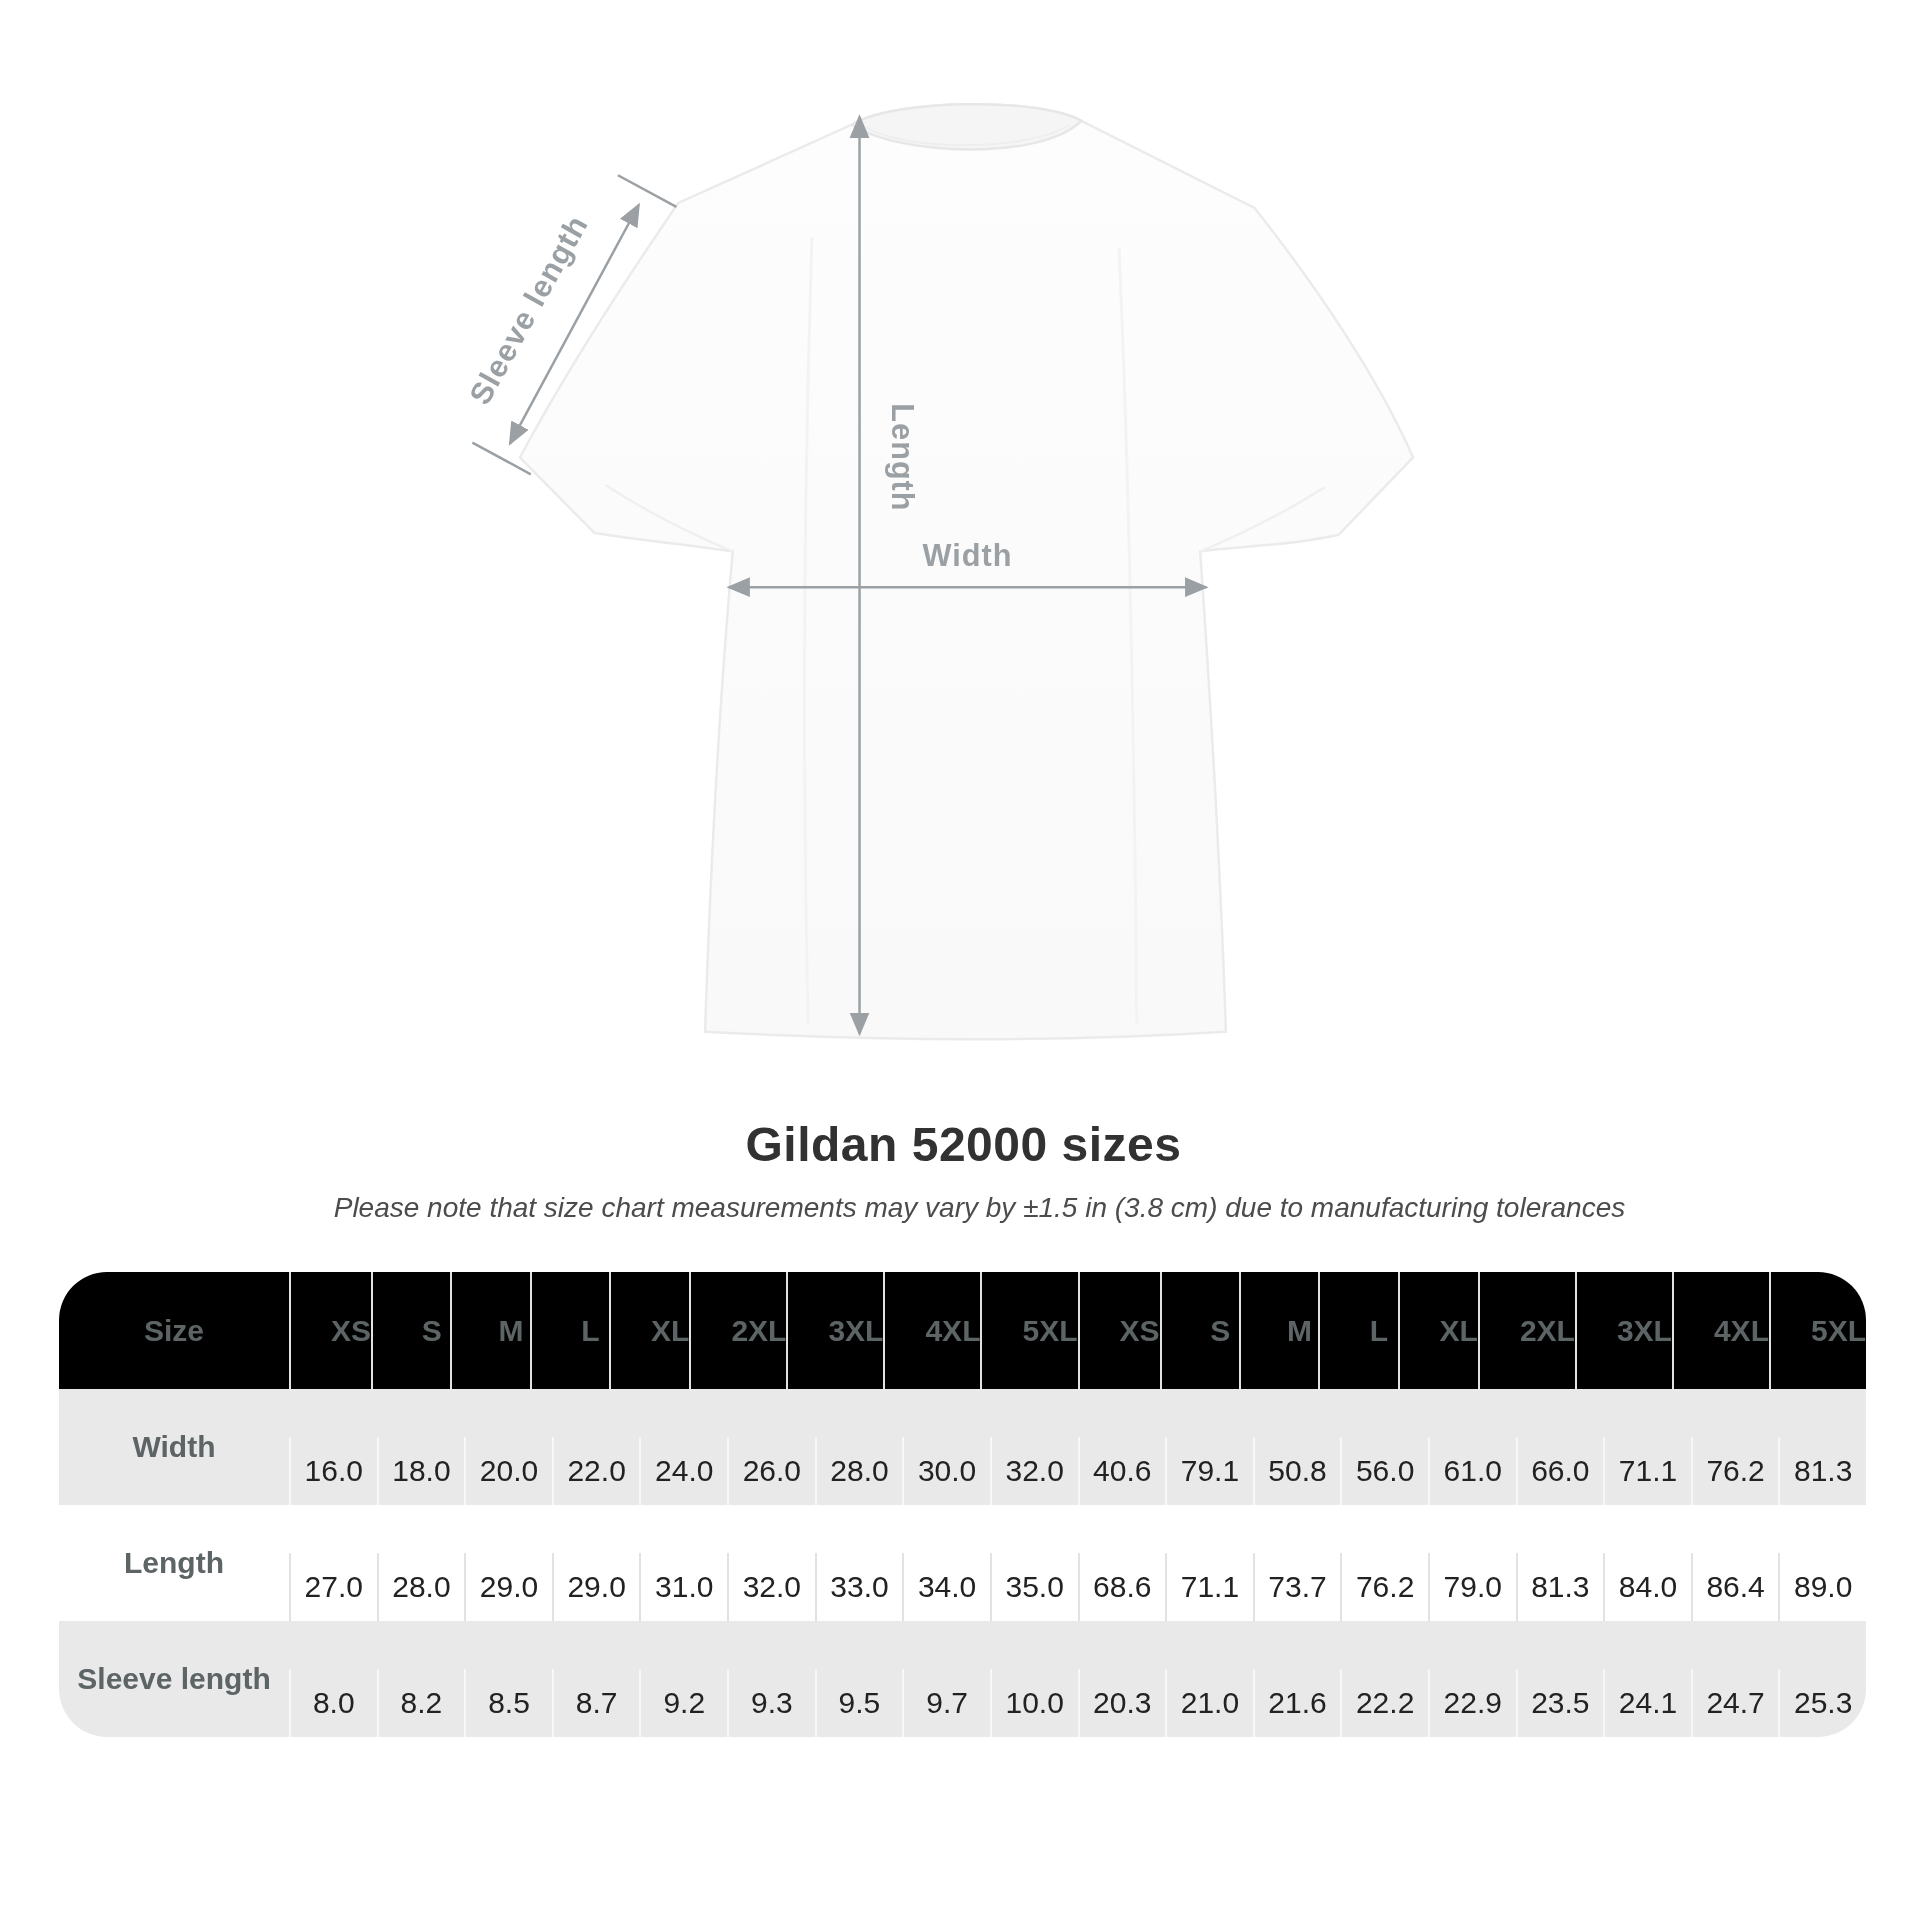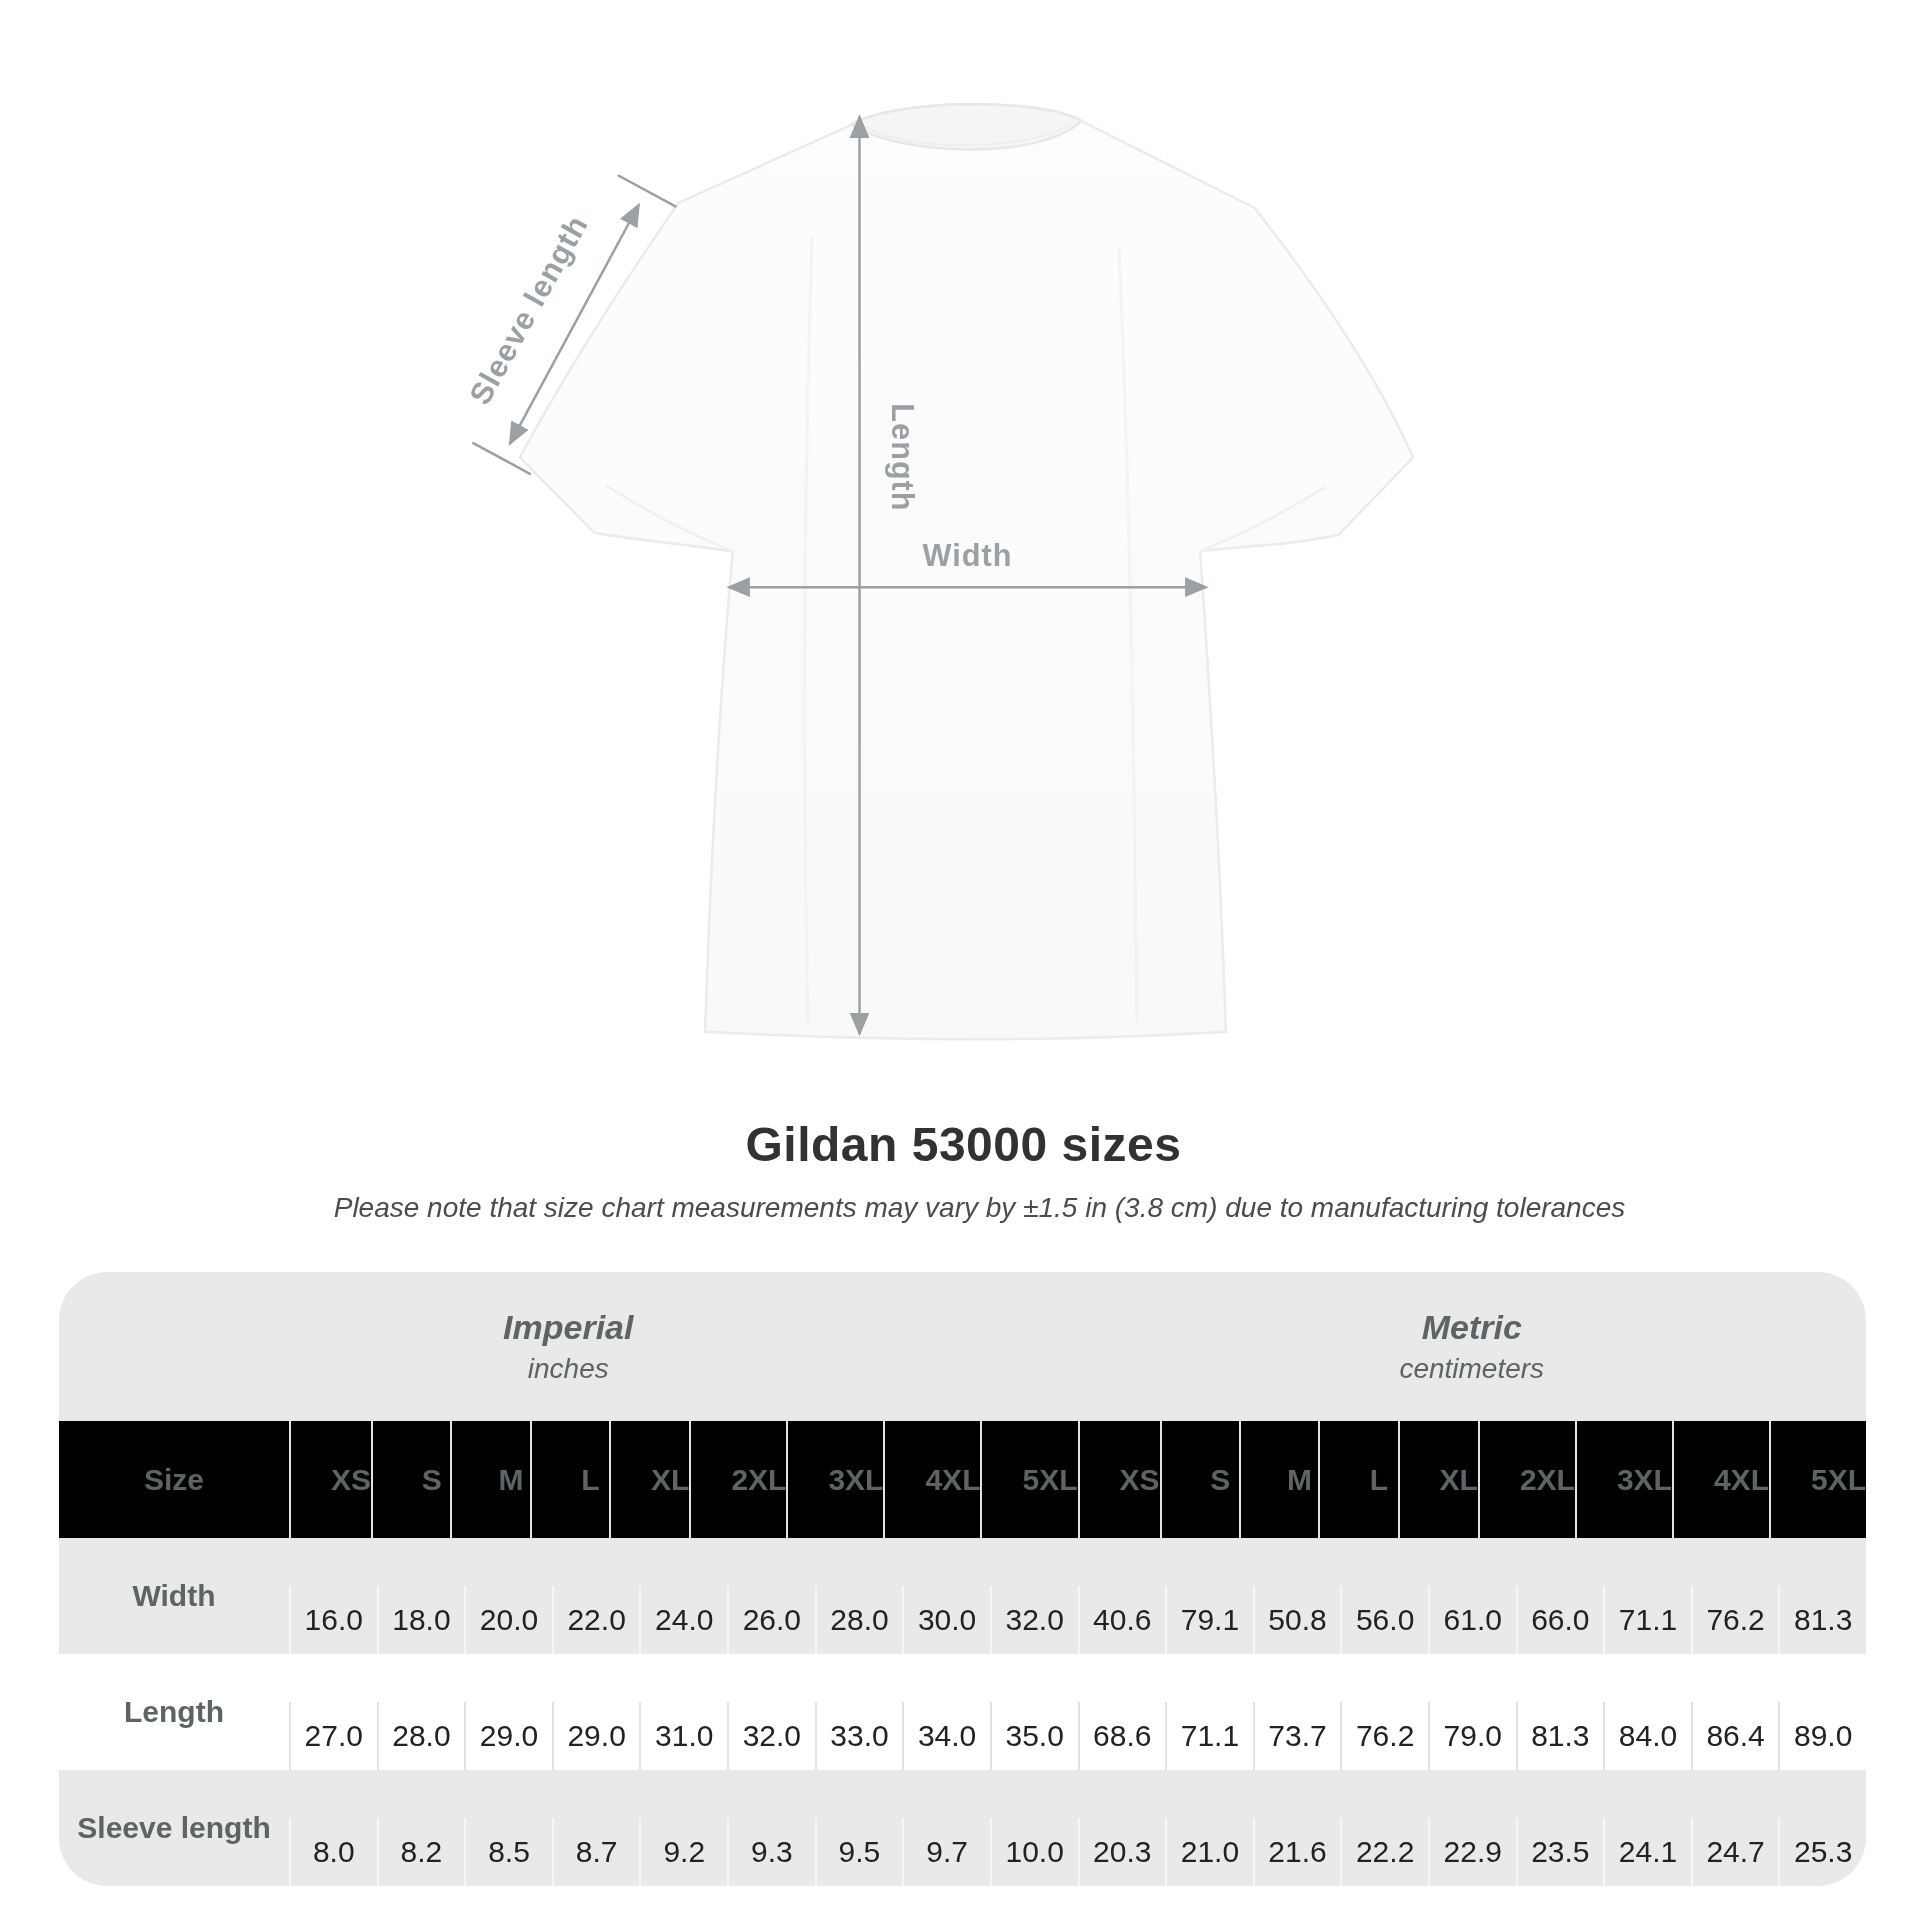--- a/index.html
+++ b/index.html
@@ -81,35 +81,25 @@
 
     <line x1="515" y1="448" x2="645" y2="207" stroke="#9aa0a4" stroke-width="2.5" marker-start="url(#arrow)" marker-end="url(#arrow)"></line>
     <line x1="624" y1="177" x2="683" y2="209" stroke="#9aa0a4" stroke-width="2.5"></line>
     <line x1="477" y1="447" x2="536" y2="479" stroke="#9aa0a4" stroke-width="2.5"></line>
 
     <text class="dim-label" text-anchor="middle" transform="translate(543,318) rotate(-61)">Sleeve length</text>
     <text class="dim-label" text-anchor="middle" transform="translate(901,462) rotate(90)">Length</text>
     <text class="dim-label" text-anchor="middle" transform="translate(977,572)">Width</text>
   </svg>
 
-  <h1 class="page-title">Gildan 53000 sizes</h1>
+  <h1 class="page-title">Gildan 52000 sizes</h1>
   <p class="page-subtitle">Please note that size chart measurements may vary by ±1.5 in (3.8 cm) due to manufacturing tolerances</p>
 
   <div class="size-table">
 
-    <div class="band">
-      <div class="band-cell">
-        <div class="band-name">Imperial</div>
-        <div class="band-unit">inches</div>
-      </div>
-      <div class="band-cell">
-        <div class="band-name">Metric</div>
-        <div class="band-unit">centimeters</div>
-      </div>
-    </div>
 
     <div class="trow header-row" id="size-header-row">
       <div class="cell label-cell">Size</div>
 
     <div class="cell head-cell">XS</div>
         <div class="cell head-cell">S</div>
         <div class="cell head-cell">M</div>
         <div class="cell head-cell">L</div>
         <div class="cell head-cell">XL</div>
         <div class="cell head-cell">2XL</div>

